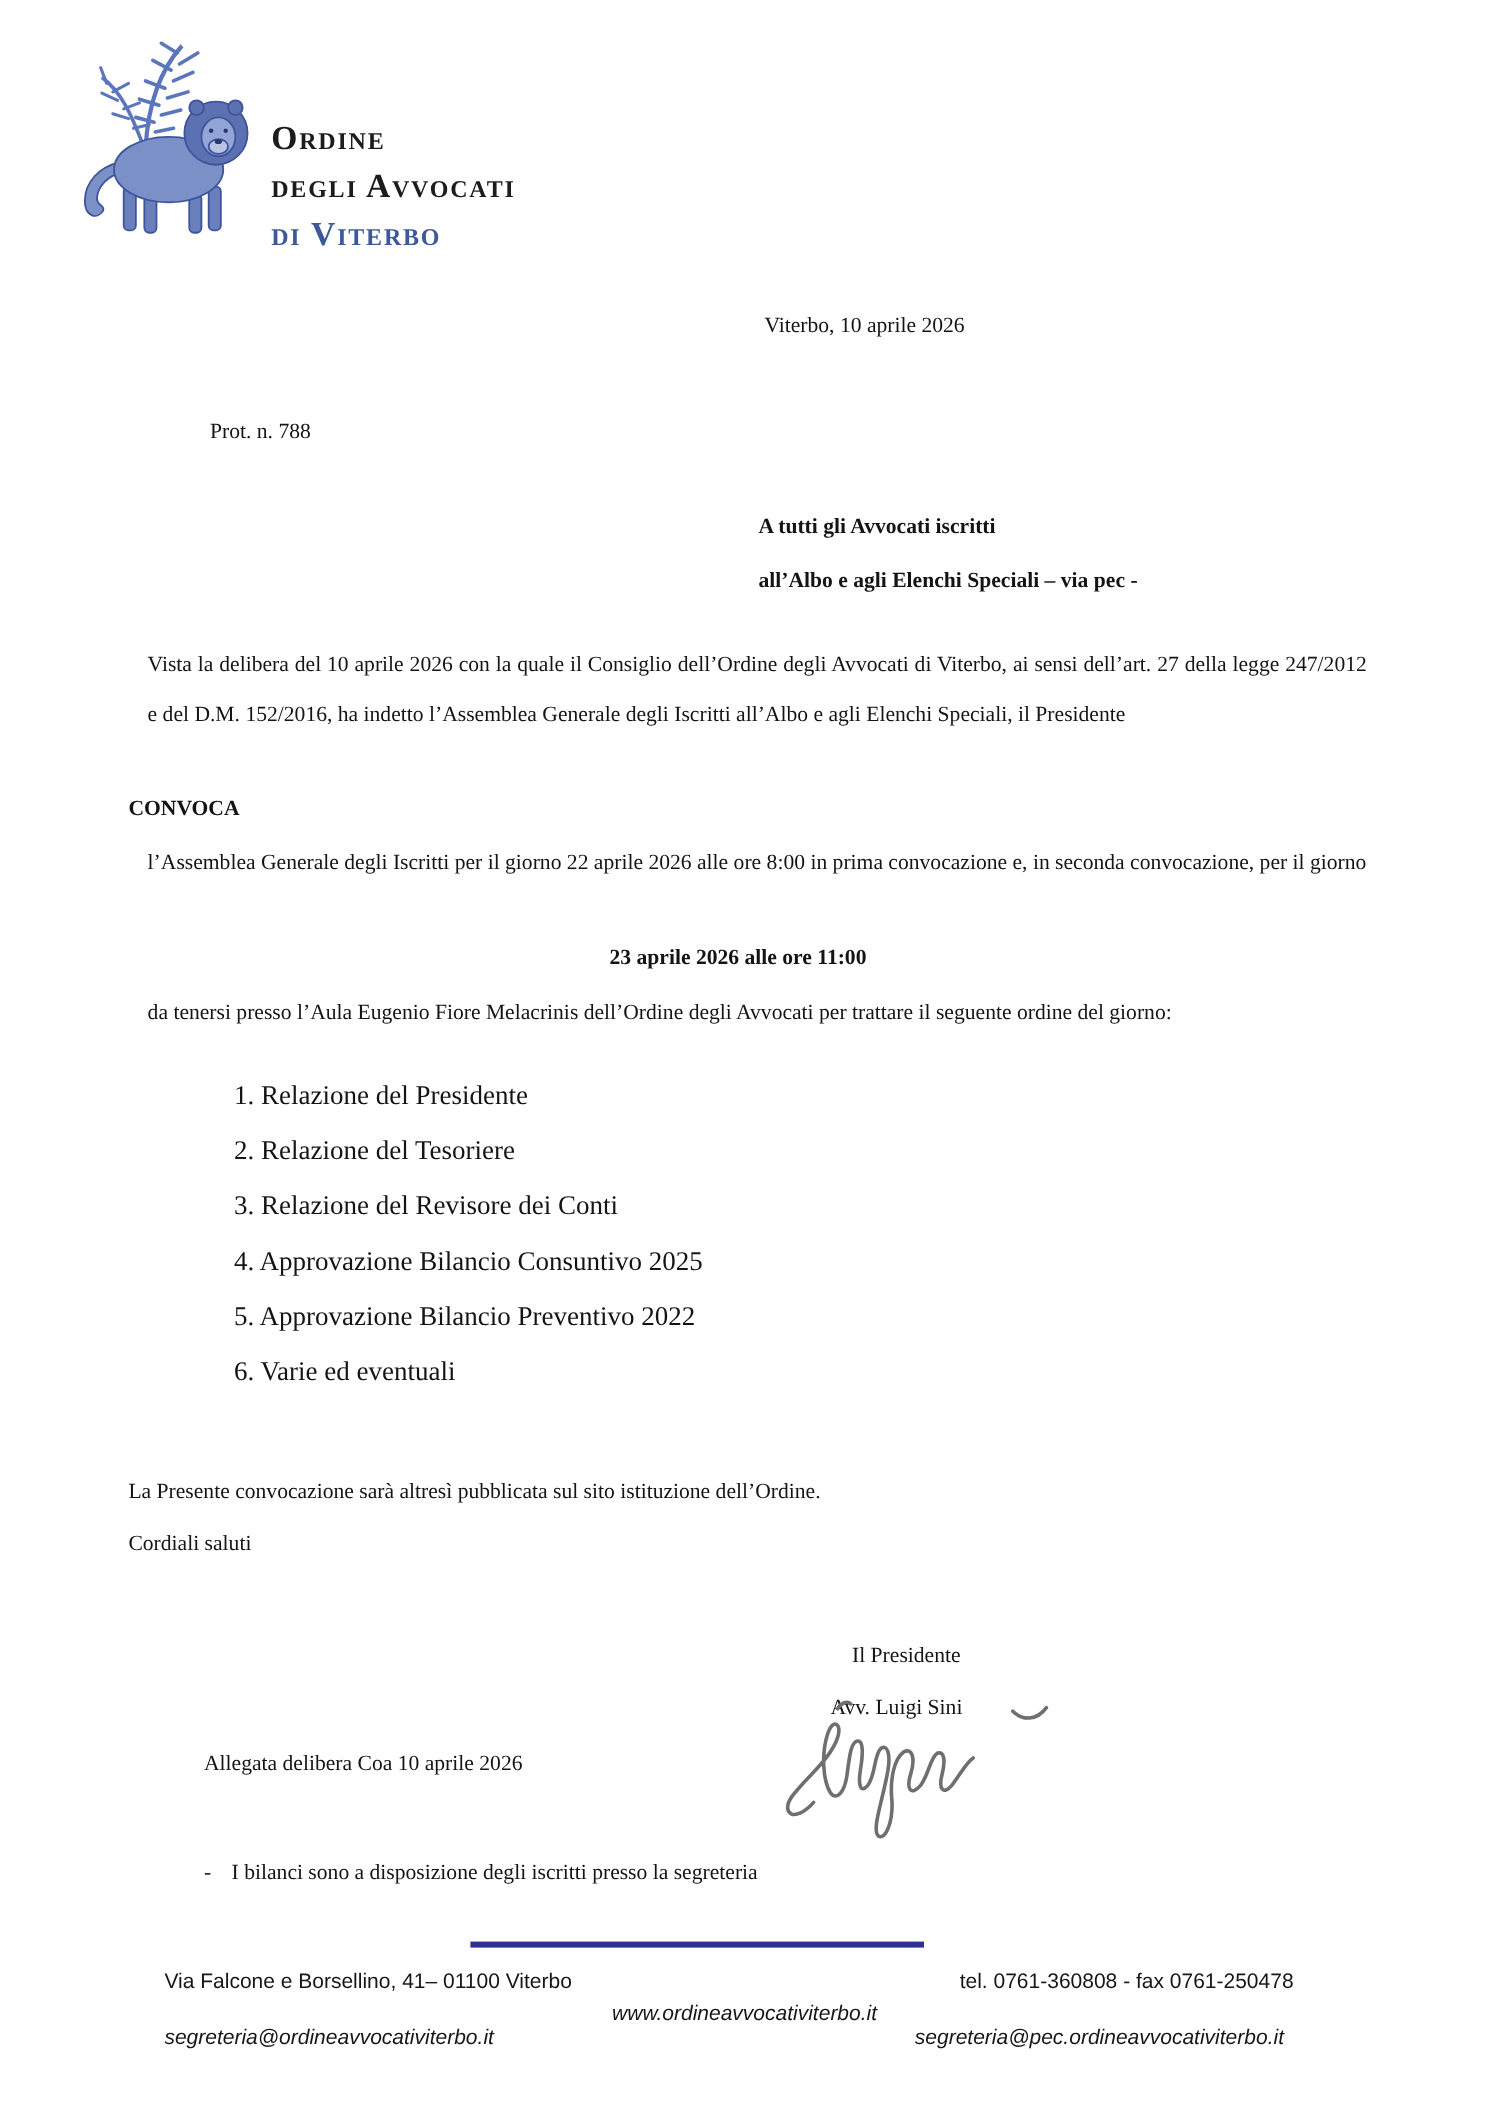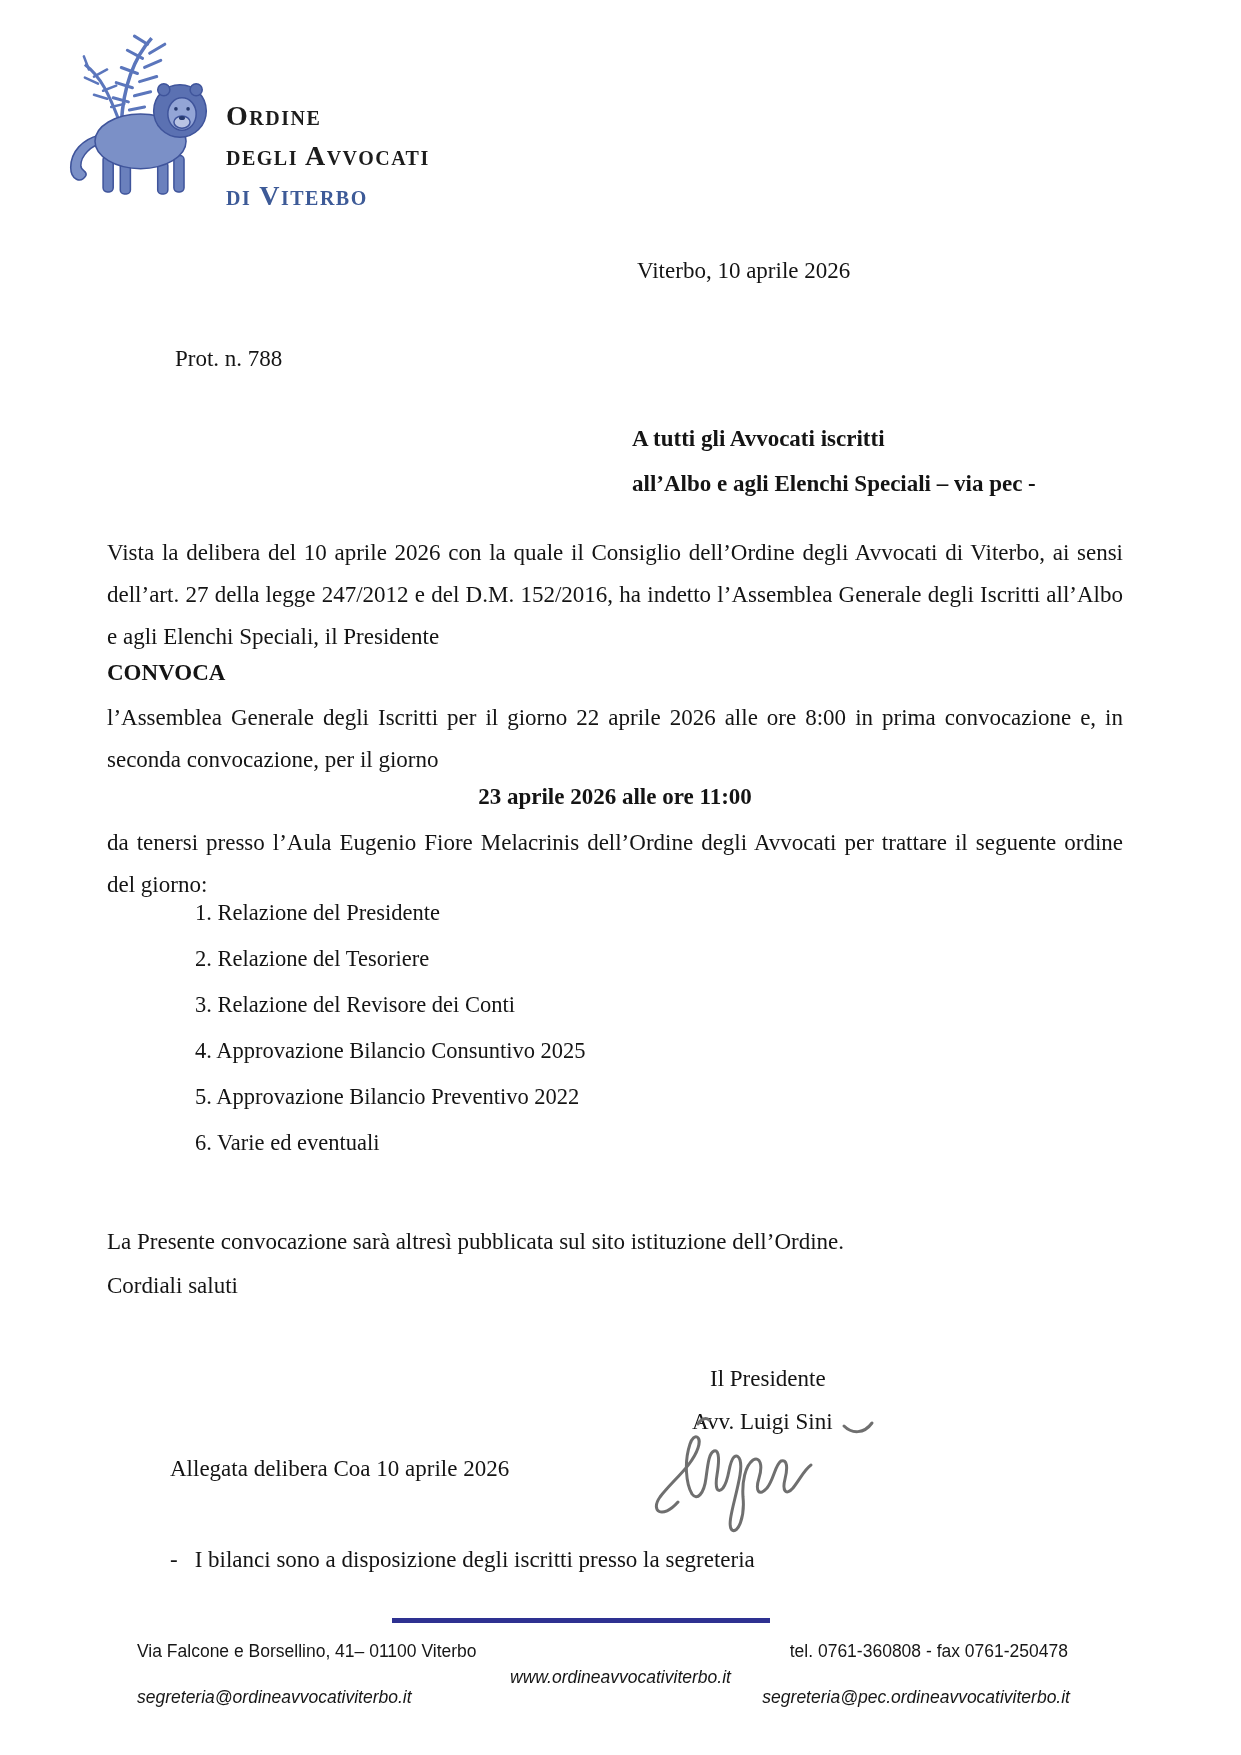--- a/index.html
+++ b/index.html
@@ -25,22 +25,22 @@
     font-weight: 600;
     font-size: 28px;
     line-height: 40px;
     letter-spacing: 1.5px;
     color: #1c1c1c;
     white-space: nowrap;
   }
   .logo-text .row-blue { color: var(--logo-text-blue, #3d5a97); }
 
   
-  .t { font-size: 23px; line-height: 42px; }
-  .justify { text-align: justify; }
+  .t { font-size: 18px; line-height: 42px; }
+  .justify { text-align: justify; margin-left: 16px; }
   p { margin: 0; }
 
   .place-date { left: 637px; top: 250px; white-space: nowrap; }
   .protocol   { left: 175px; top: 338px; white-space: nowrap; }
 
   .recipient { left: 632px; top: 416px; font-weight: bold; line-height: 45px; white-space: nowrap; }
 
   .bodycol { left: 107px; width: 1016px; }
   .p-premise   { top: 532px; }
   .h-convoca   { top: 652px; font-weight: bold; text-align: left; }
@@ -65,21 +65,21 @@
 
   .footer {
     font-family: "Liberation Sans", sans-serif;
     font-size: 17.5px;
     line-height: 21px;
     color: #161616;
     white-space: nowrap;
   }
   .italic { font-style: italic; }
   .f-address { left: 137px; top: 1641px; }
-  .f-tel     { right: 173px; top: 1641px; text-align: center; }
+  .f-tel     { right: 163px; top: 1641px; text-align: center; }
   .f-www     { left: 0; right: 0; top: 1667px; text-align: center; }
   .f-email   { left: 137px; top: 1687px; }
   .f-pec     { right: 171px; top: 1687px; }
 </style>
 </head>
 <body>
 
 <div class="page">
 
   <svg class="abs logo-art" viewBox="0 0 155 170" aria-hidden="true">

